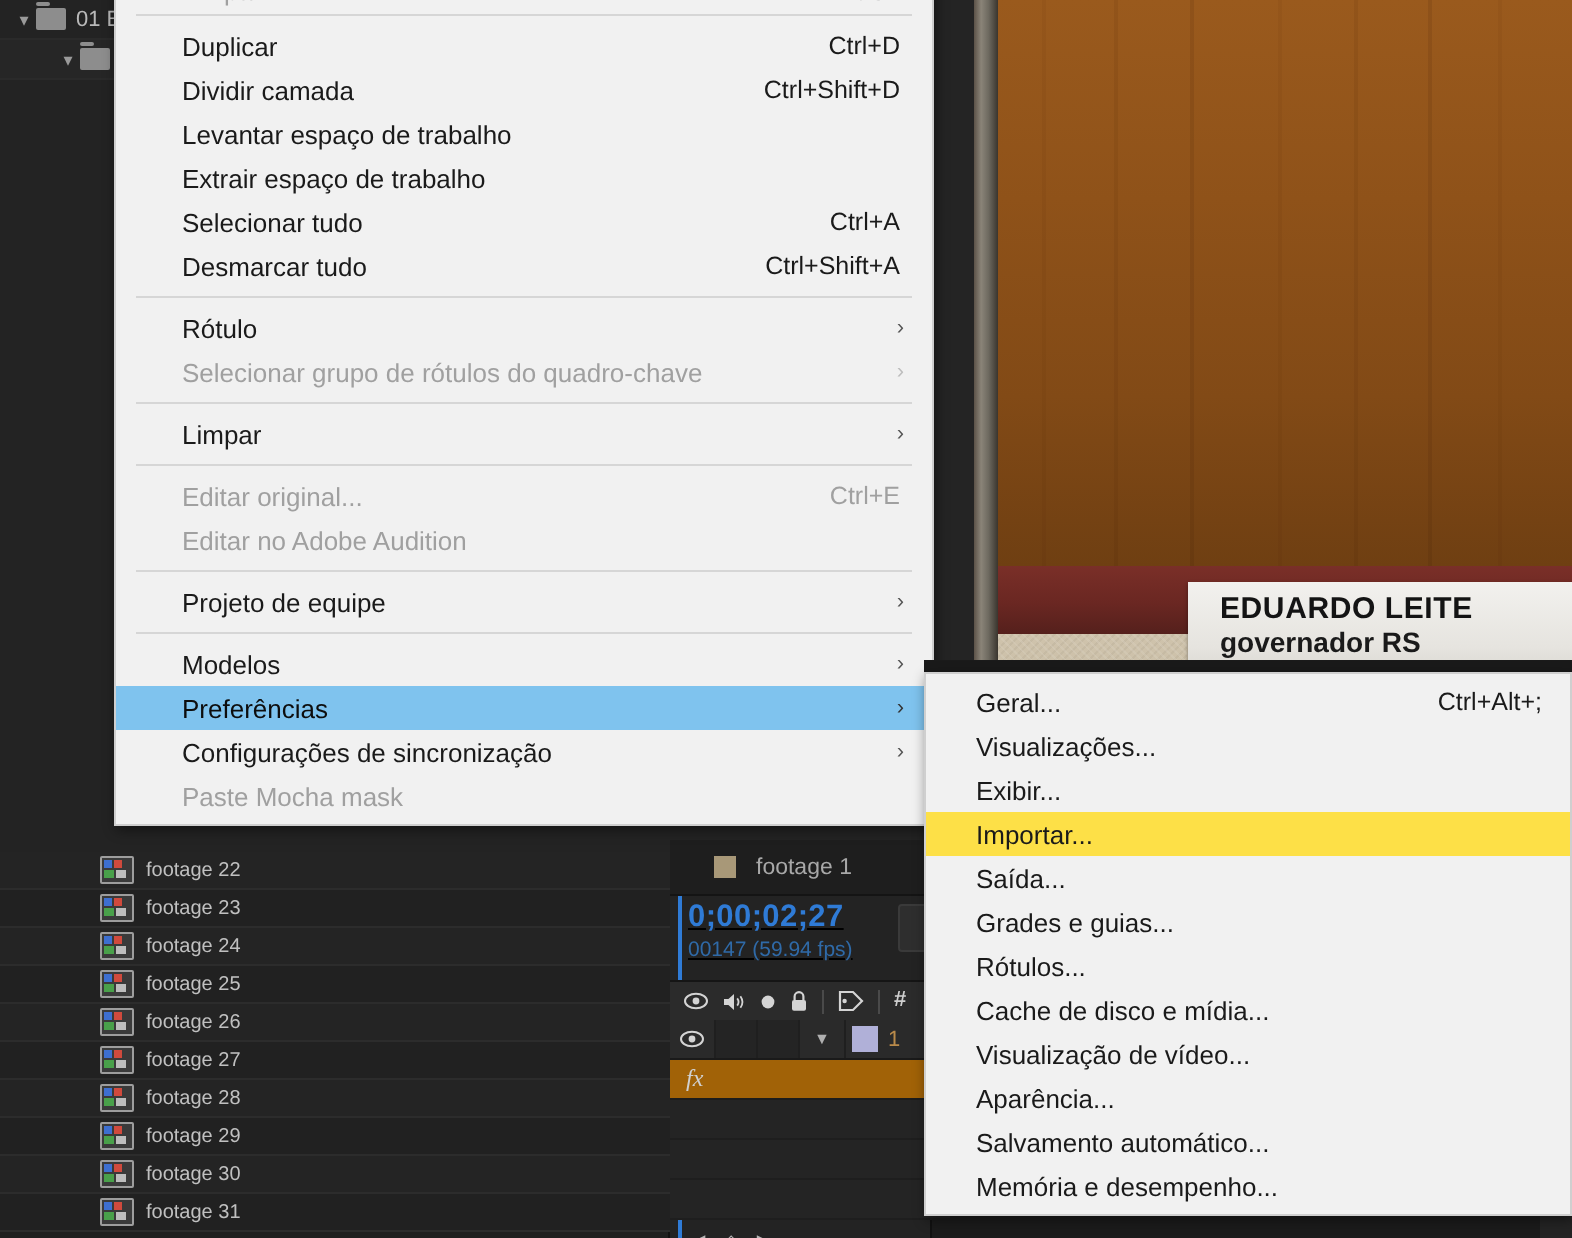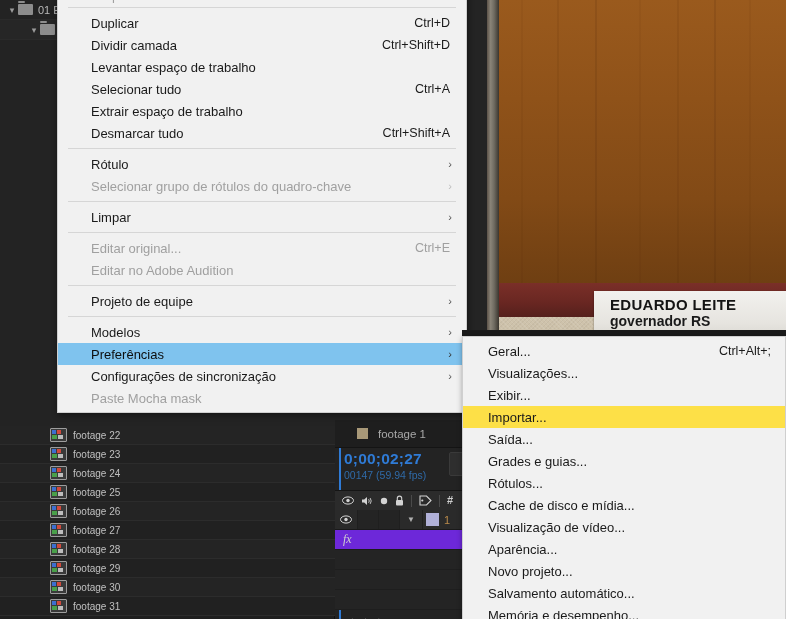--- a/index.html
+++ b/index.html
@@ -37,38 +37,38 @@
   .f-ico .b4{left:7px;top:6px;width:5px;height:4px;background:#bdbdbd;}
   .f-lbl{color:#c0c0c0;font-size:10px;white-space:nowrap;}
 
   
   #timeline-panel{left:335px;top:420px;width:451px;height:199px;background:#1d1d1d;}
   #tl-left{position:absolute;left:0;top:0;width:130px;height:199px;background:#232323;border-right:1px solid #111;}
   #tl-accent{position:absolute;left:4px;top:0;width:2px;height:199px;background:#2f7bd6;}
   #comp-tab{position:absolute;left:0;top:0;width:130px;height:27px;background:#1e1e1e;display:flex;align-items:center;border-bottom:1px solid #141414;}
   #comp-swatch{width:11px;height:11px;background:#a89878;margin-left:22px;margin-right:10px;flex:none;}
   #comp-name{color:#a8a8a8;font-size:11.5px;}
-  #tc-box{position:absolute;left:0;top:28px;width:130px;height:37px;}
+  #tc-box{position:absolute;left:0;top:28px;width:130px;height:37px;text-decoration:underline;}
   #tc-main{color:#2f7bd6;font-size:15.5px;font-weight:bold;letter-spacing:.2px;margin-left:9px;margin-top:2px;}
   #tc-sub{color:#2f6aa8;font-size:10.5px;margin-left:9px;margin-top:1px;}
   #tc-btn{position:absolute;right:-4px;top:4px;width:18px;height:22px;background:#2e2e2e;border-radius:2px;border:1px solid #3a3a3a;}
 
   #layer-toolbar{position:absolute;left:0;top:70px;width:140px;height:19px;background:#2b2b2b;border-top:1px solid #151515;border-bottom:1px solid #151515;display:flex;align-items:center;}
   #layer-toolbar .ic{margin-left:7px;color:#cfcfcf;font-size:11px;line-height:1;display:flex;align-items:center;}
   .tb-sep{width:1px;height:12px;background:#4a4a4a;margin-left:7px;}
 
   #layer-row{position:absolute;left:0;top:90px;width:140px;height:19px;background:#2a2a2a;display:flex;align-items:center;border-bottom:1px solid #1a1a1a;}
   #layer-row .cell{height:19px;border-right:1px solid #1f1f1f;}
   #layer-eye{width:22px;display:flex;align-items:center;justify-content:center;color:#d4d4d4;font-size:10px;}
   .blank-cell{width:20px;background:#242424;}
   #layer-chev{width:22px;display:flex;align-items:center;justify-content:center;color:#b0b0b0;font-size:8px;}
   #layer-color{width:13px;height:13px;background:#b0b0d8;margin-left:3px;flex:none;}
   #layer-num{color:#b98a4a;font-size:11px;margin-left:5px;}
 
-  #fx-row{position:absolute;left:0;top:110px;width:140px;height:19px;background:#6d28d9;display:flex;align-items:center;border-bottom:1px solid #1c1c1c;}
+  #fx-row{position:absolute;left:0;top:110px;width:140px;height:19px;background:#a16207;display:flex;align-items:center;border-bottom:1px solid #1c1c1c;}
   #fx-lbl{color:#d0d0d0;font-size:12px;font-style:italic;font-family:"Liberation Serif",serif;margin-left:8px;}
 
   .tl-blank{position:absolute;left:0;width:140px;height:19px;background:#242424;border-bottom:1px solid #1e1e1e;}
 
   #kf-nav{position:absolute;left:0;top:190px;width:140px;height:22px;display:flex;align-items:center;gap:9px;padding-left:10px;box-sizing:border-box;color:#b5b5b5;font-size:10px;}
 
   
   #tl-right{position:absolute;left:131px;top:0;width:320px;height:199px;background:#1b1b1b;}
   #tl-right-head{position:absolute;left:0;top:0;width:320px;height:12px;background:#2a2a2a;}
 
@@ -378,25 +378,25 @@
         <span class="acc">Ctrl+D</span>
       </div>
       <div class="mi">
         <span class="lbl">Dividir camada</span>
         <span class="acc">Ctrl+Shift+D</span>
       </div>
       <div class="mi">
         <span class="lbl">Levantar espaço de trabalho</span>
       </div>
       <div class="mi">
+        <span class="lbl">Extrair espaço de trabalho</span>
+      </div>
+      <div class="mi">
         <span class="lbl">Selecionar tudo</span>
         <span class="acc">Ctrl+A</span>
-      </div>
-      <div class="mi">
-        <span class="lbl">Extrair espaço de trabalho</span>
       </div>
       <div class="mi">
         <span class="lbl">Desmarcar tudo</span>
         <span class="acc">Ctrl+Shift+A</span>
       </div>
       <div class="msep"></div>
       <div class="mi">
         <span class="lbl">Rótulo</span>
         <span class="arrow">›</span>
       </div>
@@ -467,23 +467,20 @@
       <div class="si">
         <span class="lbl">Cache de disco e mídia...</span>
       </div>
       <div class="si">
         <span class="lbl">Visualização de vídeo...</span>
       </div>
       <div class="si">
         <span class="lbl">Aparência...</span>
       </div>
       <div class="si">
-        <span class="lbl">Novo projeto...</span>
-      </div>
-      <div class="si">
         <span class="lbl">Salvamento automático...</span>
       </div>
       <div class="si">
         <span class="lbl">Memória e desempenho...</span>
       </div>
     </div>
 
 </div>
 
 </body></html>

